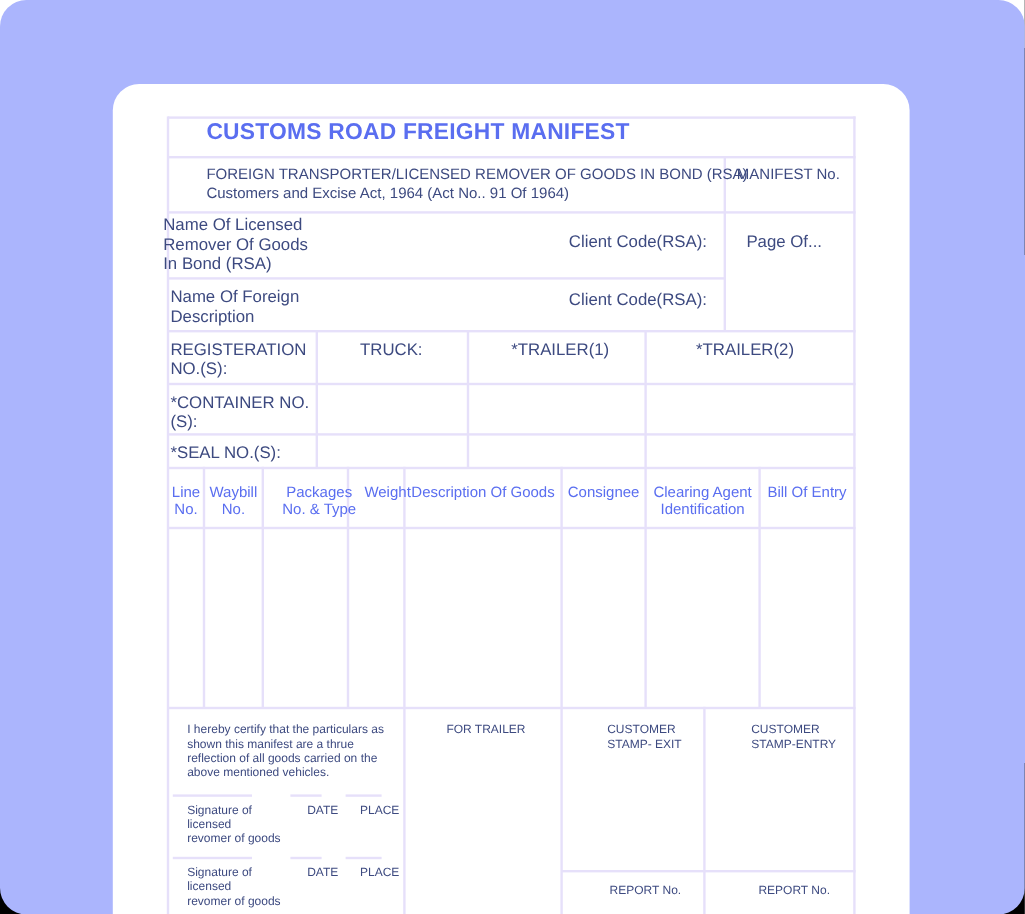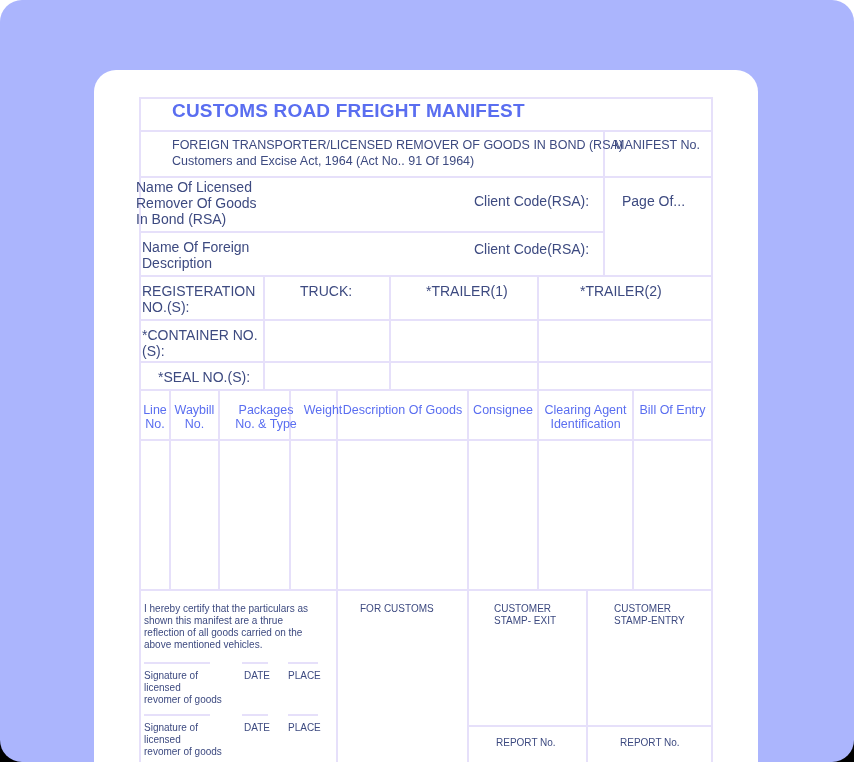--- a/index.html
+++ b/index.html
@@ -20,21 +20,21 @@
   .g { position: absolute; background: #e6e0fa; }
   .h { height: 2px; }
   .v { width: 2px; }
   .t { position: absolute; color: #3d4a80; font-size: 14px; line-height: 16px; }
   .title {
     position: absolute; left: 172px; top: 100px; color: #5a6ef0;
     font-size: 19px; font-weight: bold; letter-spacing: 0.2px; white-space: nowrap;
   }
   .sub { font-size: 12.5px; line-height: 15px; white-space: nowrap; }
   .colh { position: absolute; color: #5a6ef0; font-size: 12.5px; line-height: 14px; text-align: center; }
-  .small { position: absolute; color: #3d4a80; font-size: 10px; line-height: 12px; }
+  .small { position: absolute; color: #3d4a80; font-size: 10px; line-height: 12px; margin-left: 12px; }
   .sigline { position: absolute; height: 2px; background: #e6e0fa; }
 </style>
 </head>
 <body>
 
 <div class="topfill"></div>
 <div class="bg"></div>
 <div class="card"></div>
 
 <div class="g h" style="left:140px;top:97px;width:573px;"></div>
@@ -89,21 +89,21 @@
   <div>REGISTERATION</div>
   <div>NO.(S):</div>
 </div>
 <div class="t" style="left:300px;top:283px;">TRUCK:</div>
 <div class="t" style="left:426px;top:283px;">*TRAILER(1)</div>
 <div class="t" style="left:580px;top:283px;">*TRAILER(2)</div>
 <div class="t" style="left:142px;top:327px;">
   <div>*CONTAINER NO.</div>
   <div>(S):</div>
 </div>
-<div class="t" style="left:142px;top:369px;padding-left:16px;">*SEAL NO.(S):</div>
+<div class="t" style="left:142px;top:369px;">*SEAL NO.(S):</div>
 
 <div style="position:absolute;left:265px;top:321px;width:124px;height:40px;"></div>
 <div style="position:absolute;left:391px;top:321px;width:146px;height:40px;"></div>
 <div style="position:absolute;left:539px;top:321px;width:172px;height:40px;"></div>
 <div style="position:absolute;left:265px;top:363px;width:124px;height:26px;"></div>
 <div style="position:absolute;left:391px;top:363px;width:146px;height:26px;"></div>
 <div style="position:absolute;left:539px;top:363px;width:172px;height:26px;"></div>
 
 <div class="colh" style="left:141px;top:403px;width:28px;">
   <div>Line</div>
@@ -158,21 +158,21 @@
 <div class="sigline" style="left:242px;top:714px;width:26px;"></div>
 <div class="sigline" style="left:288px;top:714px;width:30px;"></div>
 <div class="small" style="left:144px;top:722px;">
   <div>Signature of</div>
   <div>licensed</div>
   <div>revomer of goods</div>
 </div>
 <div class="small" style="left:244px;top:722px;">DATE</div>
 <div class="small" style="left:288px;top:722px;">PLACE</div>
 
-<div class="small" style="left:360px;top:603px;">FOR CUSTOMS</div>
+<div class="small" style="left:360px;top:603px;">FOR TRAILER</div>
 
 <div class="small" style="left:494px;top:603px;">
   <div>CUSTOMER</div>
   <div>STAMP- EXIT</div>
 </div>
 <div class="small" style="left:614px;top:603px;">
   <div>CUSTOMER</div>
   <div>STAMP-ENTRY</div>
 </div>
 <div class="small" style="left:496px;top:737px;">REPORT No.</div>

